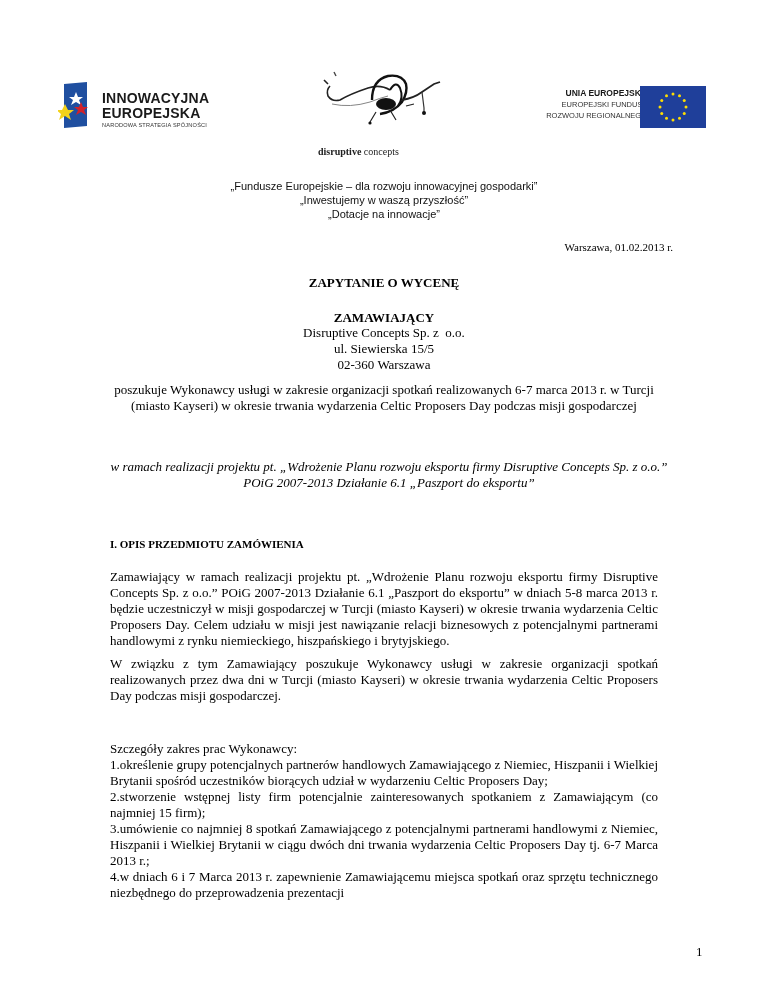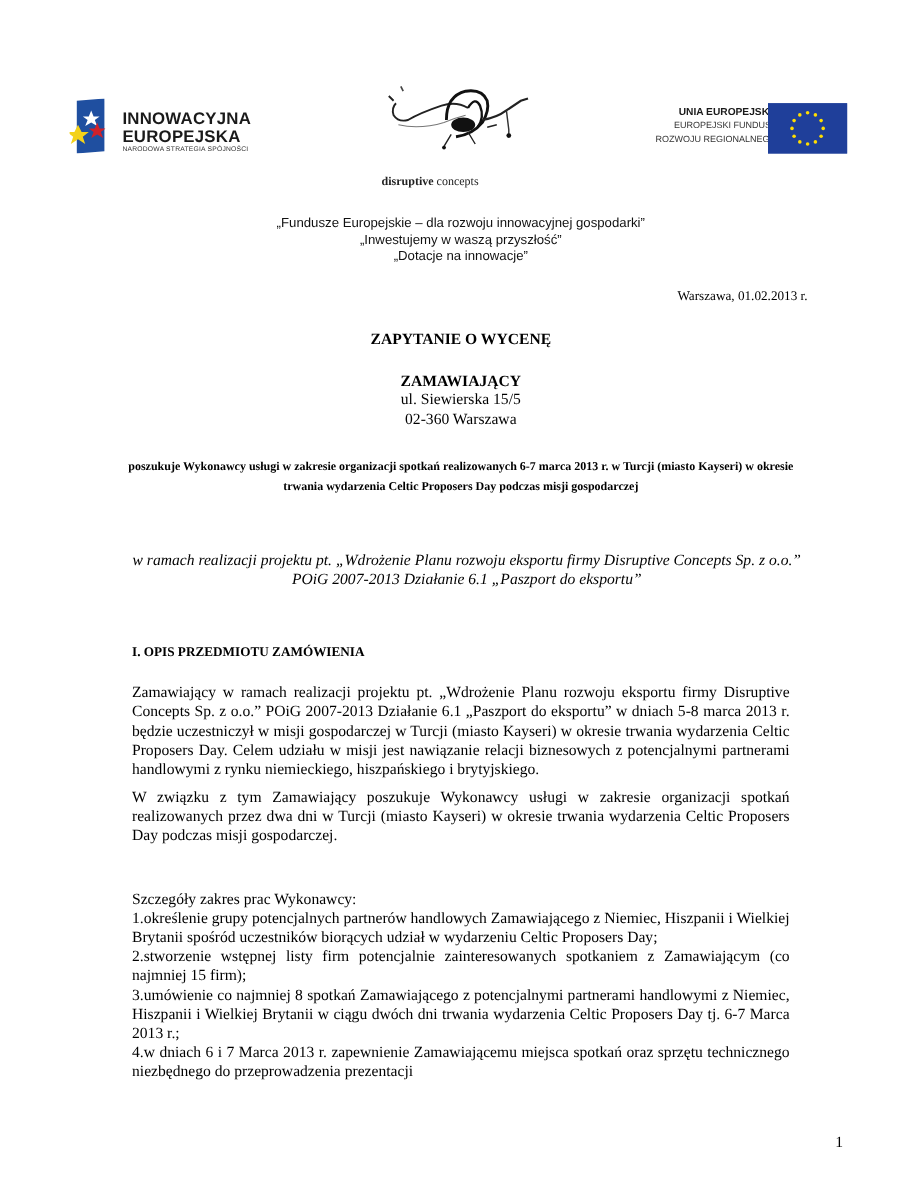--- a/index.html
+++ b/index.html
@@ -25,21 +25,21 @@
   #logo-eu .l2 { position: absolute; right: 58px; top: 14px; font-size: 7.5px; white-space: nowrap; color: #333; }
   #logo-eu .l3 { position: absolute; right: 58px; top: 25px; font-size: 7.5px; white-space: nowrap; color: #333; }
   #logo-eu .euflag { position: absolute; left: 105px; top: 0px; width: 66px; height: 42px; background: #1f3f9a; }
 
   .center { left: 0; width: 768px; text-align: center; }
   .mottos { top: 179px; font-size: 11px; line-height: 14px; color: #111; }
   .date { right: 95px; top: 241px; font-size: 11px; }
   .title { top: 275px; font-size: 13px; font-weight: bold; }
   .orderer { top: 310px; font-size: 13px; font-weight: bold; }
   .addr { top: 325px; font-size: 13px; line-height: 16px; }
-  .seeks { left: 100px; width: 568px; top: 382px; font-size: 10px; font-weight: bold; line-height: 16px; text-align: center; }
+  .seeks { left: 100px; width: 568px; top: 382px; font-size: 13px; font-weight: normal; line-height: 16px; text-align: center; }
   .proj { left: 104px; width: 570px; top: 459px; font-size: 13px; line-height: 16px; text-align: center; font-style: italic; }
   .sec { left: 110px; top: 538px; font-size: 11px; font-weight: bold; }
   .para { left: 110px; width: 548px; font-size: 13px; line-height: 16px; text-align: justify; }
   .p1 { top: 569px; }
   .p2 { top: 656px; }
   .p3 { top: 741px; }
   .list-line { display: block; }
   .pageno { left: 696px; top: 944px; font-size: 13px; }
 </style>
 </head>
@@ -105,20 +105,21 @@
   <div>„Inwestujemy w waszą przyszłość”</div>
   <div>„Dotacje na innowacje”</div>
 </div>
 
 <div class="abs serif date">Warszawa, 01.02.2013 r.</div>
 
 <div class="abs center serif title">ZAPYTANIE O WYCENĘ</div>
 
 <div class="abs center serif orderer">ZAMAWIAJĄCY</div>
 <div class="abs center serif addr">
+  <div style="white-space:pre;">Disruptive Concepts Sp. z  o.o.</div>
   <div>ul. Siewierska 15/5</div>
   <div>02-360 Warszawa</div>
 </div>
 
 <div class="abs serif seeks">poszukuje Wykonawcy usługi w zakresie organizacji spotkań realizowanych 6-7 marca 2013 r. w Turcji (miasto Kayseri) w okresie trwania wydarzenia Celtic Proposers Day podczas misji gospodarczej</div>
 
 <div class="abs serif proj">w ramach realizacji projektu pt. „Wdrożenie Planu rozwoju eksportu firmy Disruptive Concepts Sp. z o.o.” POiG 2007-2013 Działanie 6.1 „Paszport do eksportu”</div>
 
 <div class="abs serif sec">I. OPIS PRZEDMIOTU ZAMÓWIENIA</div>
 

